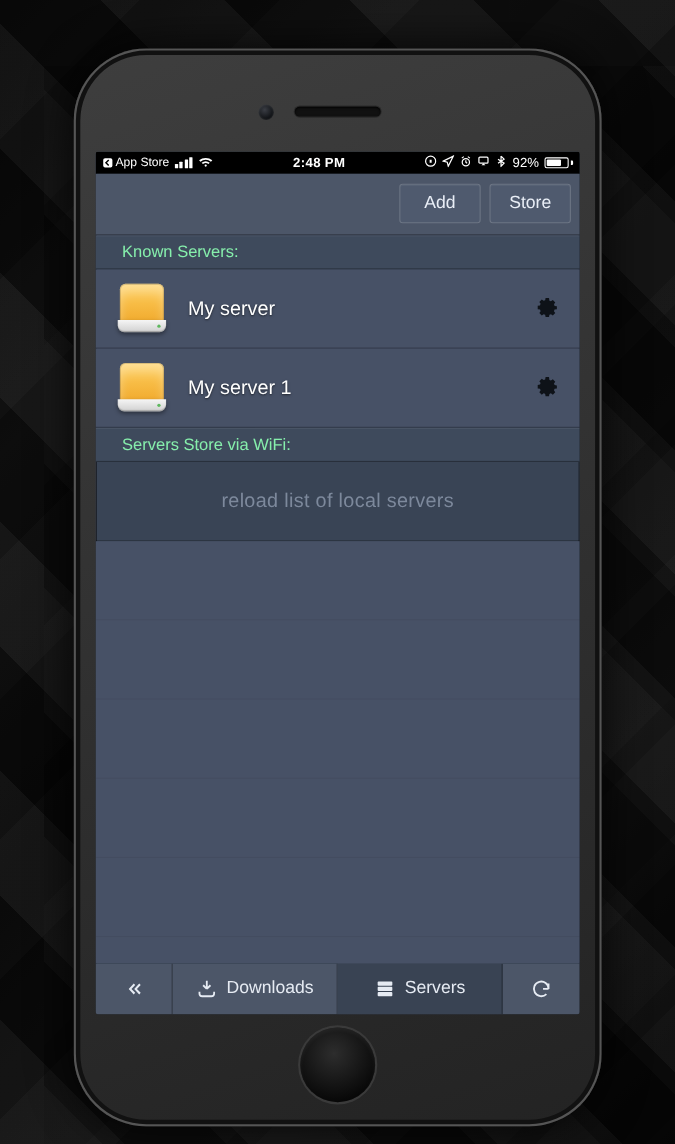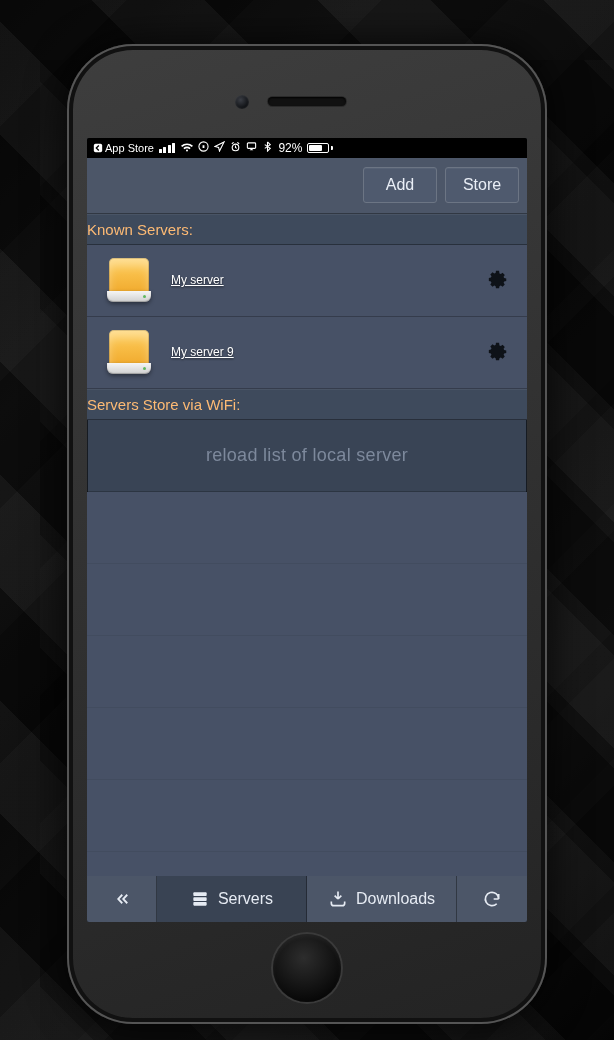--- a/index.html
+++ b/index.html
@@ -108,22 +108,22 @@
     .btn {
       min-width: 74px; height: 36px; border: 1px solid #6c7584;
       background: #4f5a6e; color: #e9eef6; font-size: 16px;
       border-radius: 3px; display: flex; align-items: center; justify-content: center;
       box-shadow: inset 0 1px 0 rgba(255,255,255,.05);
       cursor: pointer;
     }
 
     
     .section-hdr {
-      background: #3e4a5c; color: #fdba74; font-size: 15px;
-      padding: 6px 0;
+      background: #3e4a5c; color: #86efac; font-size: 15px;
+      padding: 6px 24px;
       border-top: 1px solid rgba(255,255,255,.06);
       border-bottom: 1px solid rgba(0,0,0,.35);
     }
 
     
     .row {
       height: 72px; display: flex; align-items: center; gap: 18px;
       padding: 0 18px 0 18px; border-bottom: 1px solid rgba(0,0,0,.25);
       background: #475166;
     }
@@ -140,23 +140,22 @@
       position: absolute; left: 2px; right: 2px; bottom: 2px; height: 11px;
       background: linear-gradient(180deg, #f5f5f5, #d0d0d0);
       border-radius: 0 0 6px 6px;
       box-shadow: inset 0 -1px 1px rgba(0,0,0,.25), 0 2px 4px rgba(0,0,0,.4);
     }
     .drive .base::after {
       content: ""; position: absolute; right: 5px; top: 4px; width: 3px; height: 3px;
       background: #5fb85f; border-radius: 50%;
     }
     .row .label {
-      flex: 1; color: #fff; font-size: 12px;
+      flex: 1; color: #fff; font-size: 18px;
       text-shadow: 0 1px 2px rgba(0,0,0,.6);
-      text-decoration: underline;
     }
     .gear { color: #0e1218; cursor: pointer; }
     .gear svg { width: 22px; height: 22px; display: block; }
 
     .reload-row {
       height: 72px; display: flex; align-items: center; justify-content: center;
       color: #7d899c; font-size: 18px; letter-spacing: .3px;
       border-bottom: 1px solid rgba(0,0,0,.22);
       cursor: pointer;
     }
@@ -215,20 +214,21 @@
             <i></i>
             <i></i>
             <i></i>
           </span>
         <span class="sb-wifi">
           <svg width="14" height="11" viewBox="0 0 14 11">
               <path d="M7 9.5a1 1 0 100-2 1 1 0 000 2zM3.3 6a6 6 0 017.4 0l-1.2 1.2a4.2 4.2 0 00-5 0L3.3 6zM1 3.7a9.5 9.5 0 0112 0L11.8 5A7.7 7.7 0 002.2 5L1 3.7z" fill="#fff"></path>
             </svg>
         </span>
       </div>
+      <div class="center">2:48 PM</div>
       <div class="right">
         <span class="sb-right-ico"><svg viewBox="0 0 12 12">
               <circle cx="6" cy="6" r="5" stroke="#fff" stroke-width="1.2" fill="none"></circle>
               <path d="M5 4.5h2v3H5z" fill="#fff"></path>
             </svg></span>
         <span class="sb-right-ico"><svg viewBox="0 0 12 12">
               <path d="M1 6l10-5-5 10-1-4-4-1z" fill="none" stroke="#fff" stroke-width="1.2"></path>
             </svg></span>
         <span class="sb-right-ico"><svg viewBox="0 0 12 12">
               <circle cx="6" cy="7" r="3.6" stroke="#fff" stroke-width="1.2" fill="none"></circle>
@@ -267,54 +267,54 @@
             <path d="M12 8.5A3.5 3.5 0 1012 15.5 3.5 3.5 0 0012 8.5zm9 5.2v-3.4l-2.3-.4a7 7 0 00-.6-1.5l1.3-1.9-2.4-2.4-1.9 1.3a7 7 0 00-1.5-.6L13.2 2h-3.4l-.4 2.3a7 7 0 00-1.5.6L6 3.6 3.6 6l1.3 1.9a7 7 0 00-.6 1.5L2 9.8v3.4l2.3.4c.15.52.35 1.02.6 1.5L3.6 17l2.4 2.4 1.9-1.3c.48.25.98.45 1.5.6l.4 2.3h3.4l.4-2.3c.52-.15 1.02-.35 1.5-.6l1.9 1.3 2.4-2.4-1.3-1.9c.25-.48.45-.98.6-1.5l2.3-.4z"></path>
           </svg>
       </span>
     </div>
 
     <div class="row">
       <span class="drive">
           <span class="top"></span>
           <span class="base"></span>
         </span>
-      <span class="label">My server 9</span>
+      <span class="label">My server 1</span>
       <span class="gear">
         <svg viewBox="0 0 24 24" fill="currentColor">
             <path d="M12 8.5A3.5 3.5 0 1012 15.5 3.5 3.5 0 0012 8.5zm9 5.2v-3.4l-2.3-.4a7 7 0 00-.6-1.5l1.3-1.9-2.4-2.4-1.9 1.3a7 7 0 00-1.5-.6L13.2 2h-3.4l-.4 2.3a7 7 0 00-1.5.6L6 3.6 3.6 6l1.3 1.9a7 7 0 00-.6 1.5L2 9.8v3.4l2.3.4c.15.52.35 1.02.6 1.5L3.6 17l2.4 2.4 1.9-1.3c.48.25.98.45 1.5.6l.4 2.3h3.4l.4-2.3c.52-.15 1.02-.35 1.5-.6l1.9 1.3 2.4-2.4-1.3-1.9c.25-.48.45-.98.6-1.5l2.3-.4z"></path>
           </svg>
       </span>
     </div>
 
     <div class="section-hdr">Servers Store via WiFi:</div>
-    <div class="reload-row">reload list of local server</div>
+    <div class="reload-row">reload list of local servers</div>
 
     <div class="filler"></div>
 
     <div class="tabbar">
       <div class="tab icon-only">
         <svg viewBox="0 0 24 24" fill="#e6ebf3">
             <path d="M11.5 6 6 12l5.5 6 1.6-1.7L9 12l4.1-4.3L11.5 6zm6 0L12 12l5.5 6 1.6-1.7L15 12l4.1-4.3L17.5 6z"></path>
           </svg>
+      </div>
+      <div class="tab wide">
+        <svg viewBox="0 0 24 24" fill="#e6ebf3">
+            <path d="M12 3v9m0 0 4-4m-4 4-4-4" stroke="#e6ebf3" stroke-width="2" fill="none"></path>
+            <path d="M4 15v2a3 3 0 003 3h10a3 3 0 003-3v-2" stroke="#e6ebf3" stroke-width="2" fill="none"></path>
+          </svg>
+        <span>Downloads</span>
       </div>
       <div class="tab wide active">
         <svg viewBox="0 0 24 24" fill="#e6ebf3">
             <rect x="4" y="4" width="16" height="4.5" rx="1"></rect>
             <rect x="4" y="9.75" width="16" height="4.5" rx="1"></rect>
             <rect x="4" y="15.5" width="16" height="4.5" rx="1"></rect>
           </svg>
         <span>Servers</span>
       </div>
-      <div class="tab wide">
-        <svg viewBox="0 0 24 24" fill="#e6ebf3">
-            <path d="M12 3v9m0 0 4-4m-4 4-4-4" stroke="#e6ebf3" stroke-width="2" fill="none"></path>
-            <path d="M4 15v2a3 3 0 003 3h10a3 3 0 003-3v-2" stroke="#e6ebf3" stroke-width="2" fill="none"></path>
-          </svg>
-        <span>Downloads</span>
-      </div>
       <div class="tab icon-only">
         <svg viewBox="0 0 24 24" fill="none" stroke="#e6ebf3" stroke-width="2">
             <path d="M20 12a8 8 0 10-2.34 5.66M20 12V6m0 6h-6"></path>
           </svg>
       </div>
     </div>
 
   </div>
 
   <div class="home"></div>

